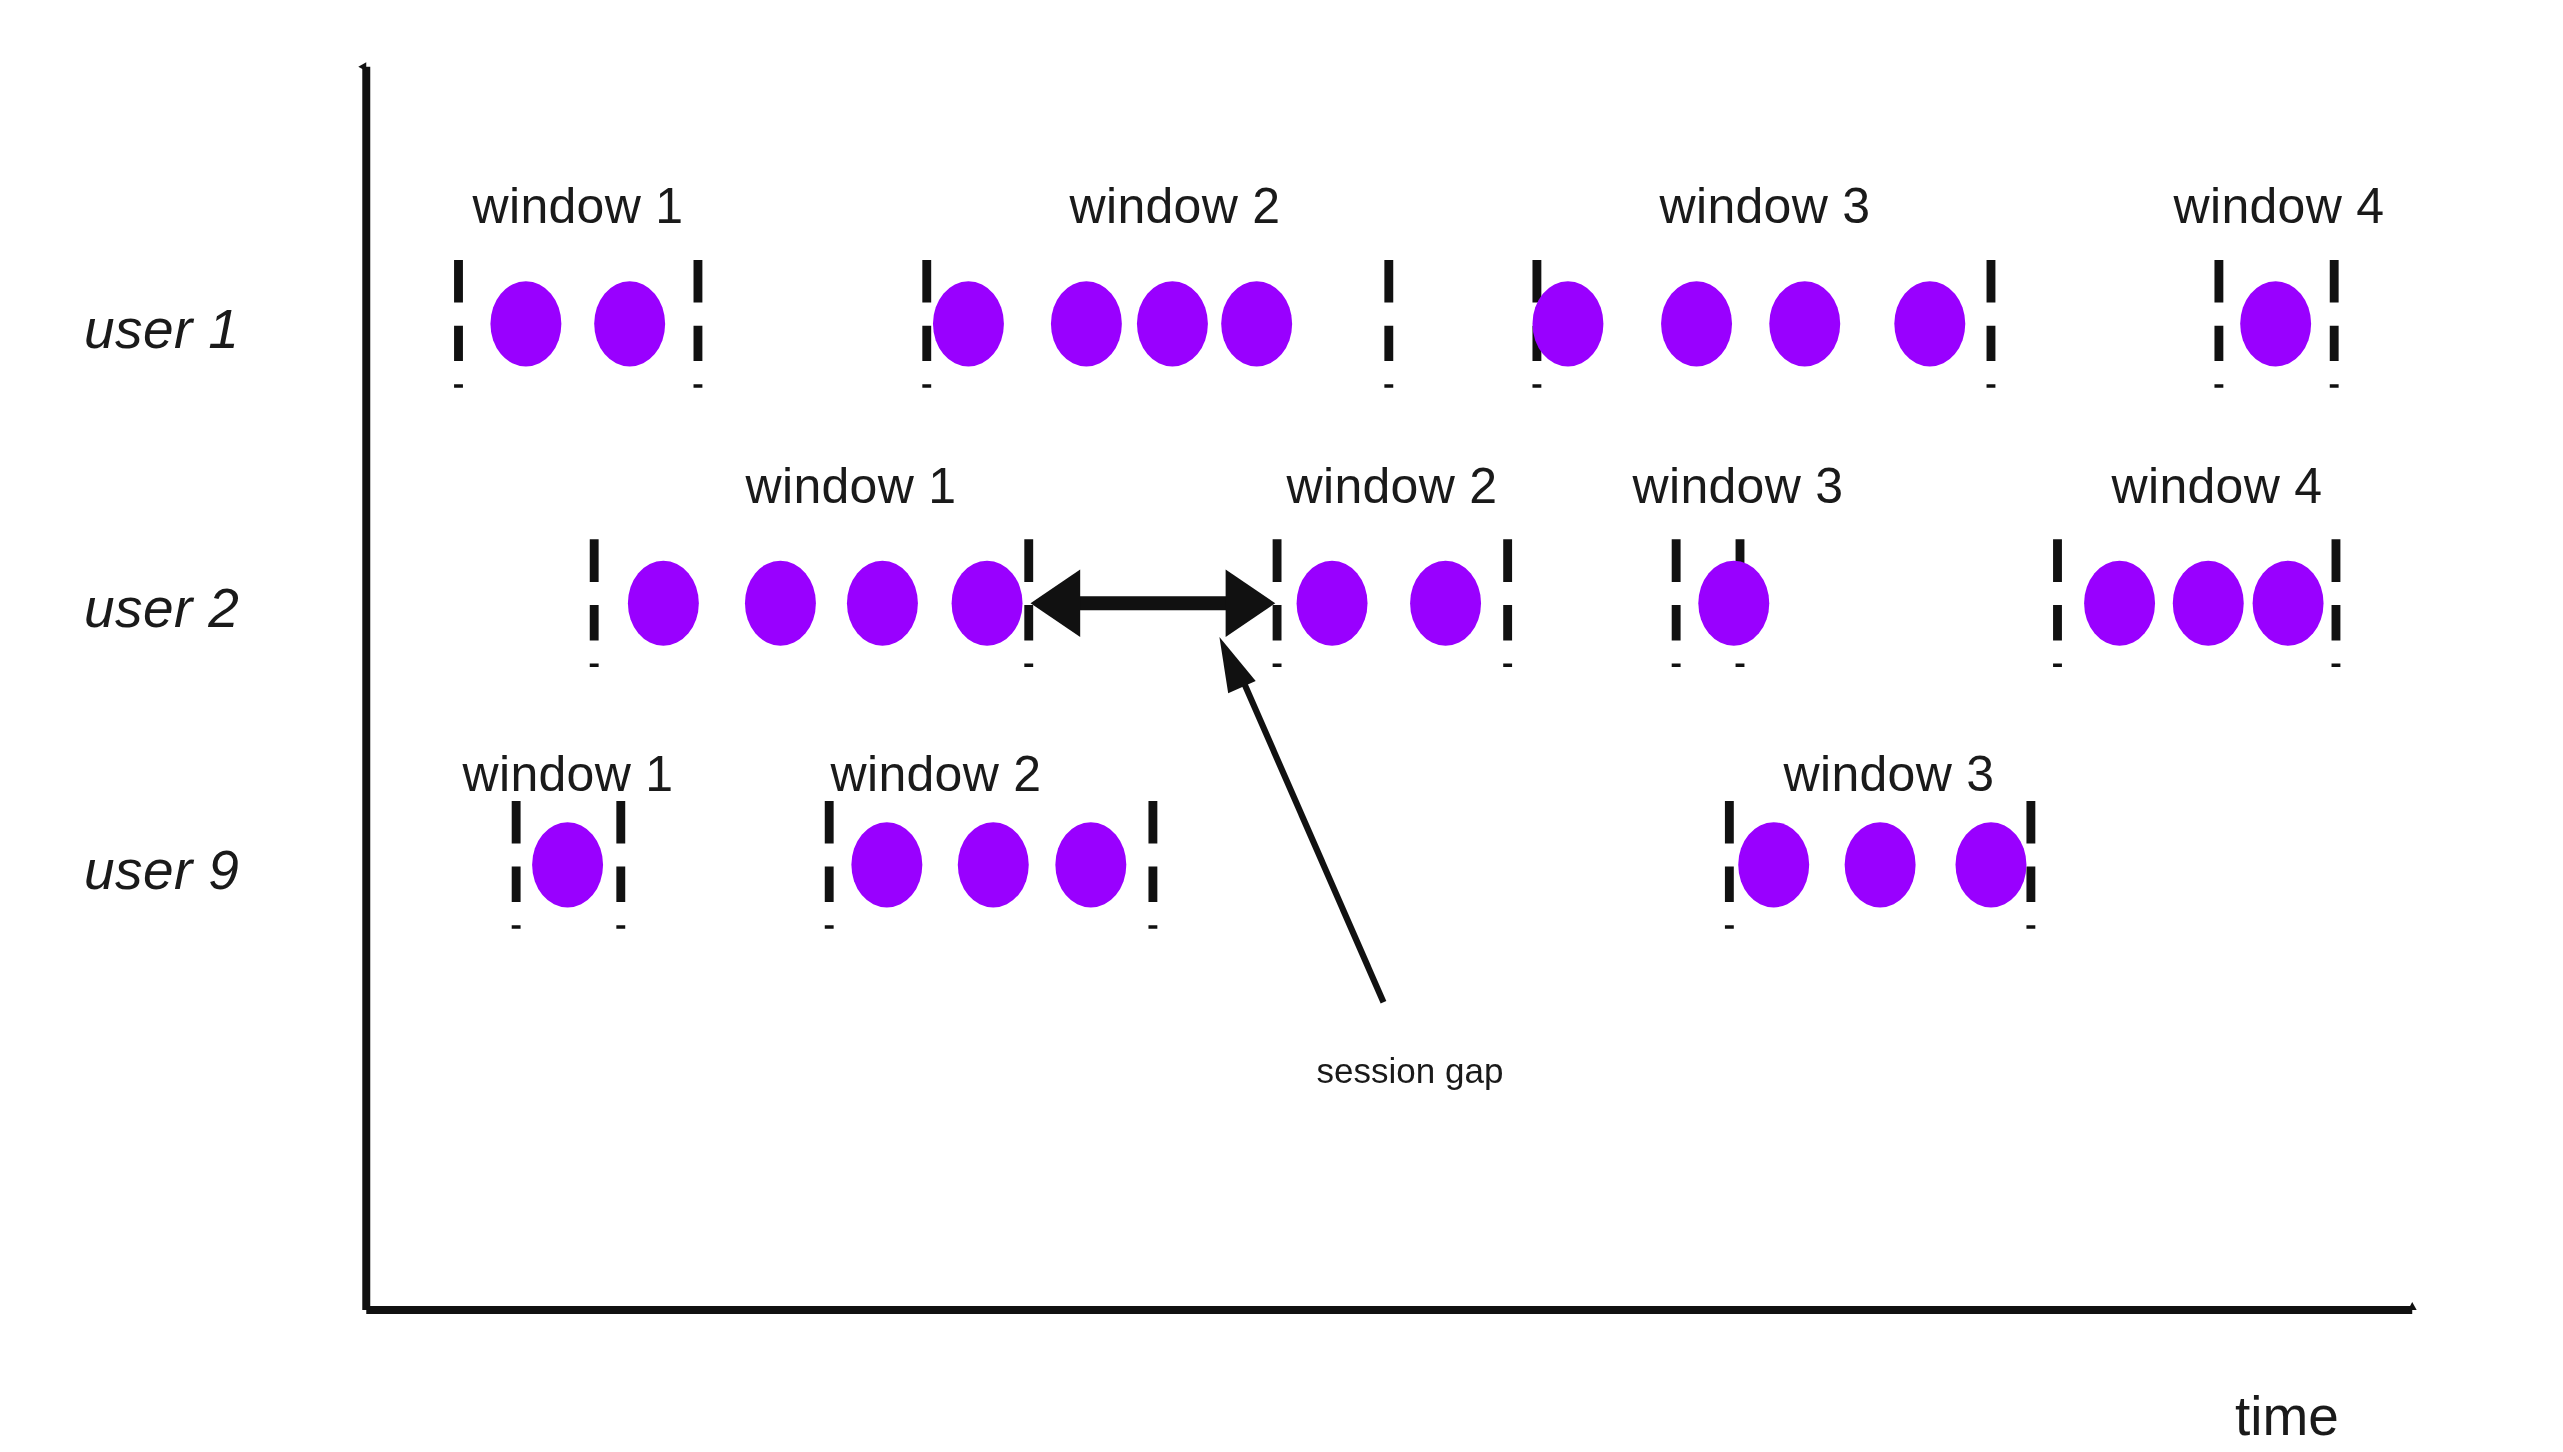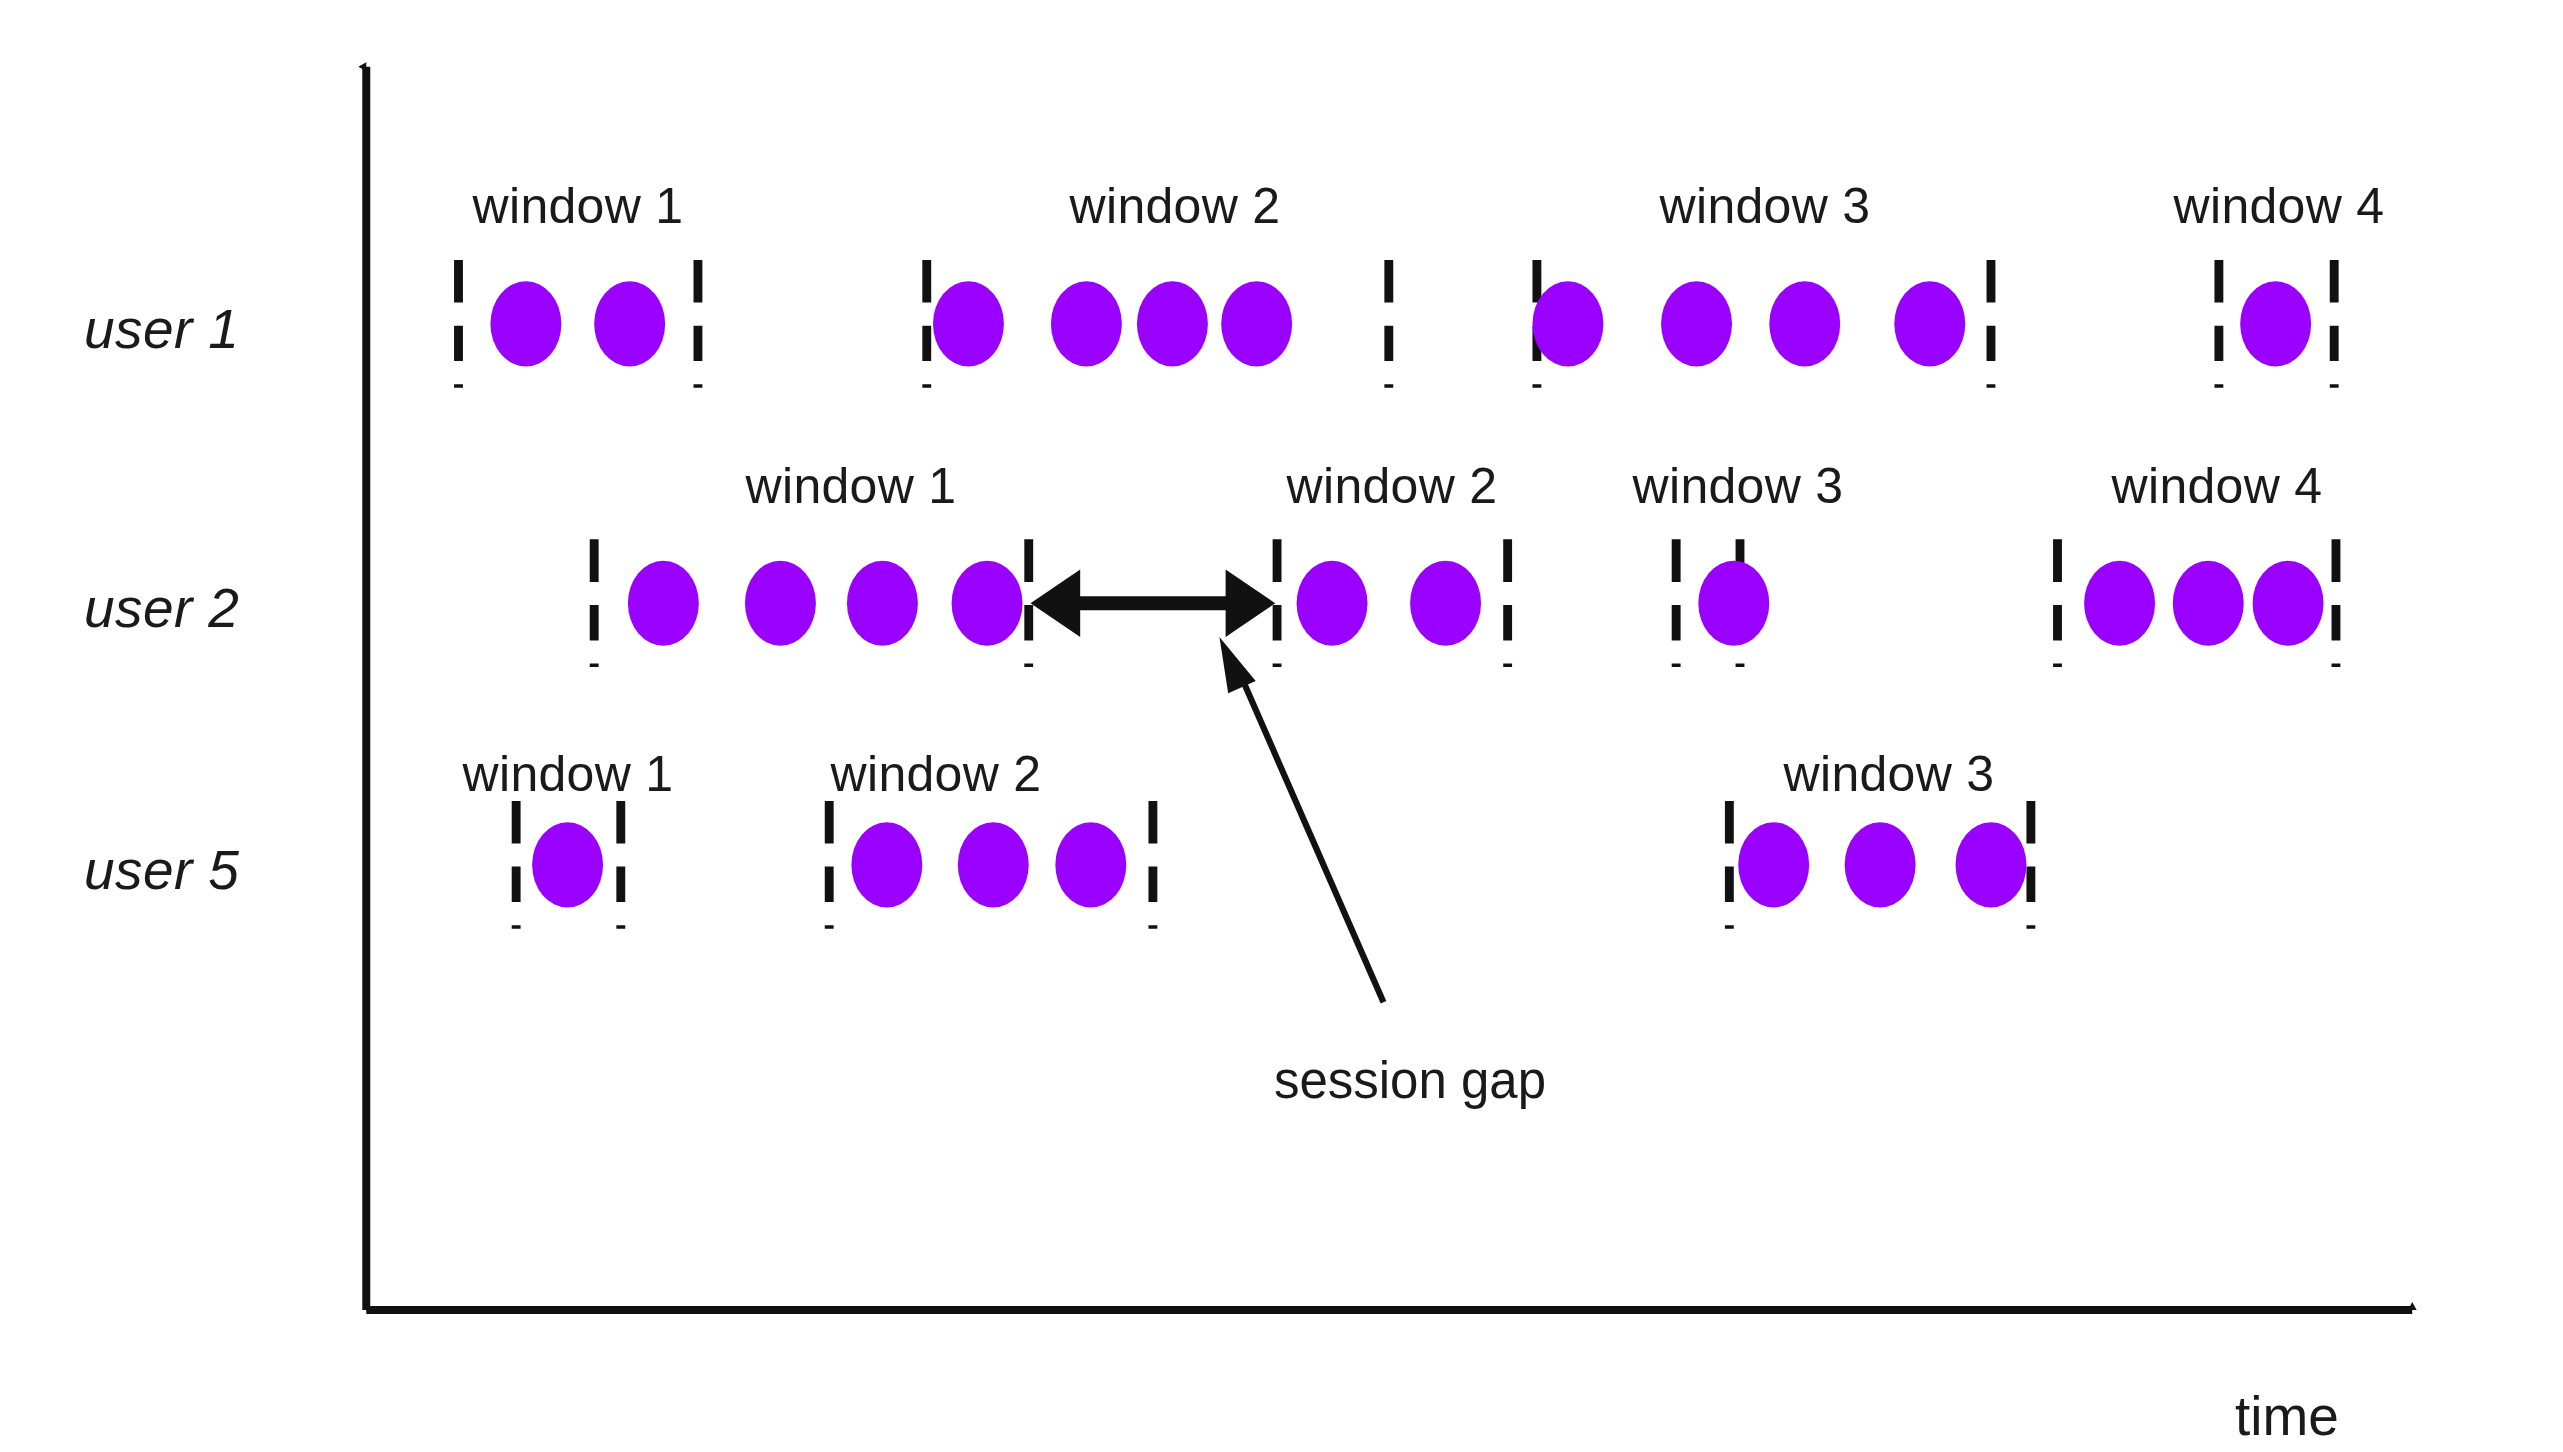--- a/index.html
+++ b/index.html
@@ -4,21 +4,21 @@
 <title>Sessionization windows diagram</title>
 <style>
   html,body{margin:0;padding:0;background:#ffffff;}
   body{font-family:"Liberation Sans","DejaVu Sans",sans-serif;color:#000;}
   #stage{position:relative;width:2563px;height:1453px;background:#fff;overflow:hidden;}
   #stage svg.layer{position:absolute;left:0;top:0;width:2563px;height:1453px;}
   .txt{position:absolute;white-space:nowrap;color:#1a1a1a;}
   .user-label{font-size:55px;letter-spacing:0.4px;font-style:italic;}
   .win-label{font-size:50px;letter-spacing:0.3px;text-align:center;}
   .axis-label{font-size:55px;}
-  .gap-label{font-size:51px;}
+  .gap-label{font-size:35px;}
   .centered{transform:translateX(-50%);}
 </style>
 </head>
 <body>
 
 <div id="stage">
 
   <svg class="layer" viewBox="0 0 2890 1638" aria-hidden="true">
     <defs>
       <marker id="arrowUp" markerWidth="10" markerHeight="10" refX="5" refY="9" orient="auto-start-reverse" markerUnits="userSpaceOnUse">
@@ -99,21 +99,21 @@
       <div class="txt user-label" style="left: 84px; top: 297px;">user 1</div>
       <div class="txt win-label centered" style="left: 578px; top: 177px;">window 1</div>
       <div class="txt win-label centered" style="left: 1175px; top: 177px;">window 2</div>
       <div class="txt win-label centered" style="left: 1765px; top: 177px;">window 3</div>
       <div class="txt win-label centered" style="left: 2279px; top: 177px;">window 4</div>
       <div class="txt user-label" style="left: 84px; top: 576px;">user 2</div>
       <div class="txt win-label centered" style="left: 851px; top: 457px;">window 1</div>
       <div class="txt win-label centered" style="left: 1392px; top: 457px;">window 2</div>
       <div class="txt win-label centered" style="left: 1738px; top: 457px;">window 3</div>
       <div class="txt win-label centered" style="left: 2217px; top: 457px;">window 4</div>
-      <div class="txt user-label" style="left: 84px; top: 838px;">user 5</div>
+      <div class="txt user-label" style="left: 84px; top: 838px;">user 9</div>
       <div class="txt win-label centered" style="left: 568px; top: 745px;">window 1</div>
       <div class="txt win-label centered" style="left: 936px; top: 745px;">window 2</div>
       <div class="txt win-label centered" style="left: 1889px; top: 745px;">window 3</div>
       <div class="txt gap-label centered" style="left: 1410px; top: 1051px;">session gap</div>
     </div>
 
 </div>
 
 
 </body></html>

